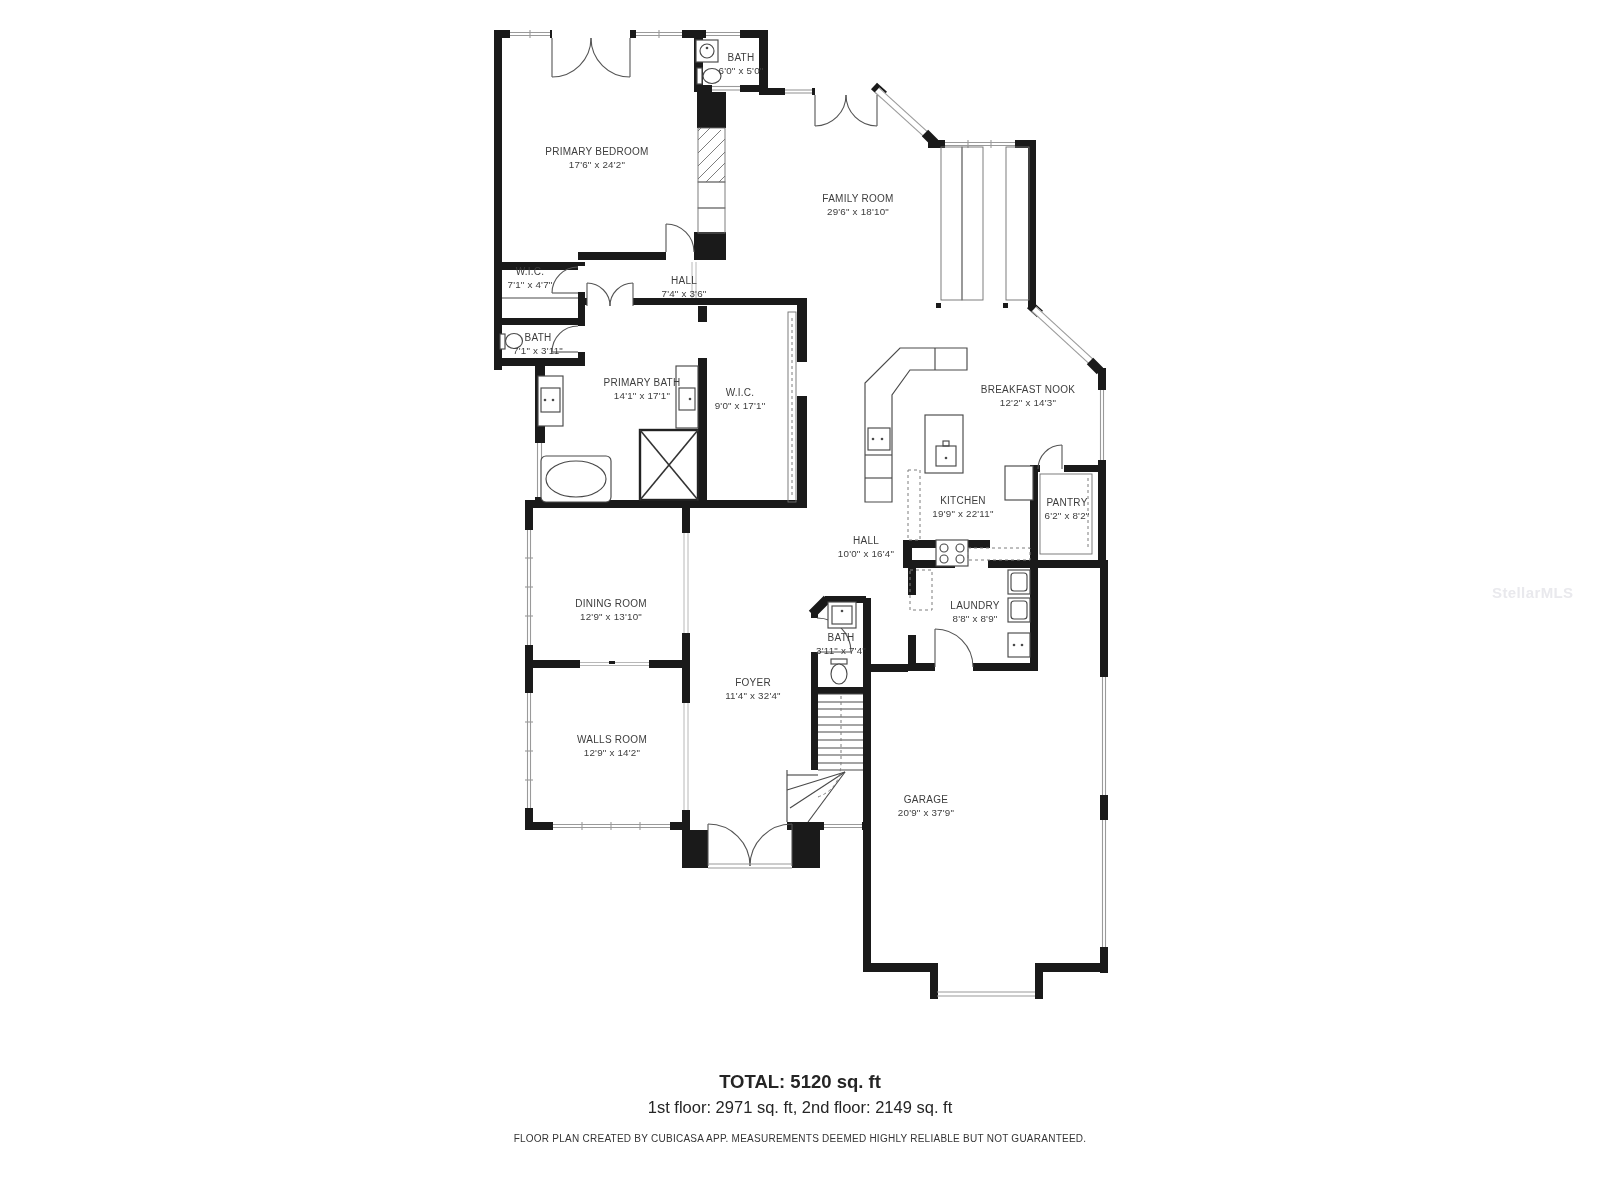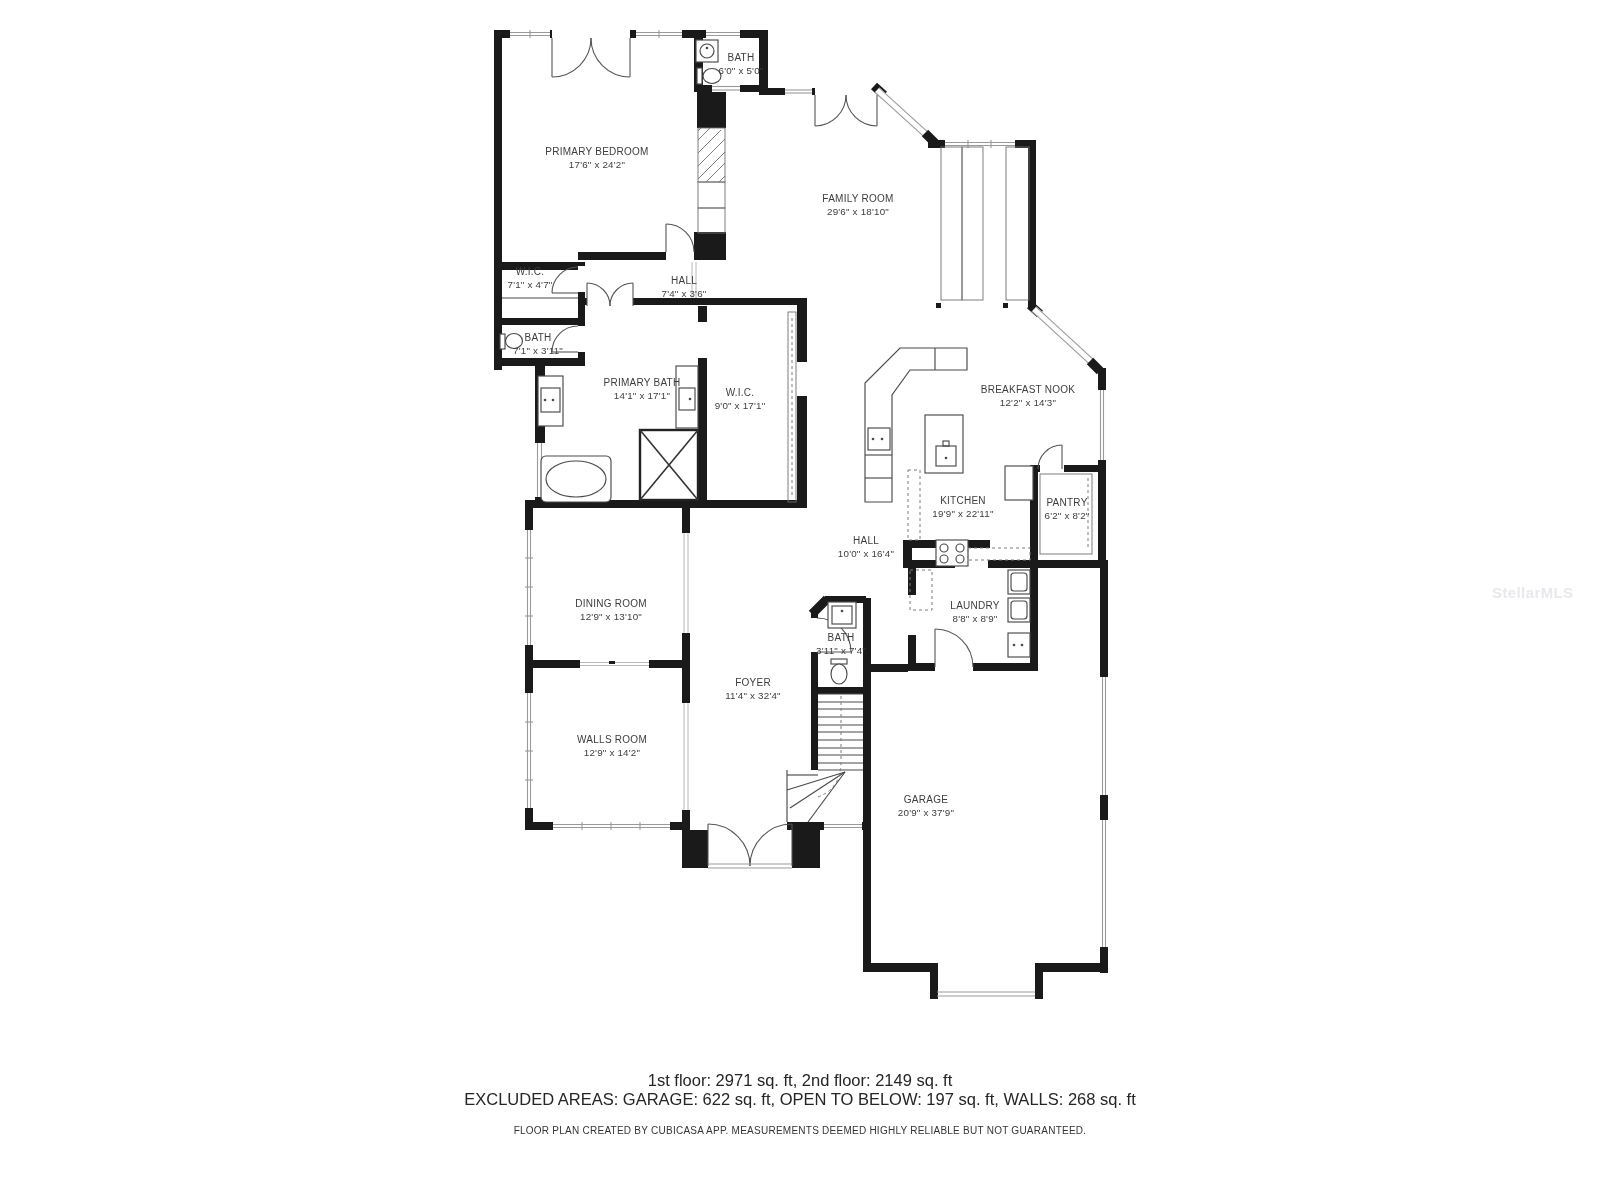--- a/index.html
+++ b/index.html
@@ -8,21 +8,21 @@
   svg.plan{position:absolute;left:0;top:0;width:1600px;height:1200px;}
   #labels{position:absolute;left:0;top:0;width:1600px;height:1200px;pointer-events:none;}
   .room-label{position:absolute;transform:translate(-50%,-50%);text-align:center;
     color:#3d3d3d;white-space:nowrap;line-height:1.25;}
   .room-name{display:block;font-size:10px;letter-spacing:.25px;}
   .room-dims{display:block;font-size:9.8px;letter-spacing:.2px;}
   .watermark{position:absolute;left:1492px;top:584px;width:110px;font-size:15px;
     font-weight:600;color:#e9e9ed;letter-spacing:.4px;}
   .footer{position:absolute;left:0;top:1071px;width:1600px;text-align:center;color:#252525;}
   .footer .total{font-size:18.5px;font-weight:bold;margin-bottom:5px;}
-  .footer .floors{font-size:16.5px;margin-bottom:0;}
+  .footer .floors{font-size:16.5px;margin-bottom:10px;}
   .footer .excluded{font-size:16.5px;}
   .footer .disclaimer{font-size:10px;color:#343434;margin-top:16px;letter-spacing:.25px;}
   
   .w{fill:#1a1a1a;}
   .og{fill:#ffffff;}
   .fx{fill:none;stroke:#4a4a4a;stroke-width:1.15;}
   .fxw{fill:#fff;stroke:#4a4a4a;stroke-width:1.15;}
   .winl{stroke:#9a9a9a;stroke-width:1.1;}
   .arc{fill:none;stroke:#555;stroke-width:1.1;}
   .dash{fill:none;stroke:#7d7d7d;stroke-width:1;stroke-dasharray:3 3;}
@@ -456,18 +456,18 @@
       </div>
       <div class="room-label" style="left: 926px; top: 806px;">
         <span class="room-name">GARAGE</span>
         <span class="room-dims">20'9" x 37'9"</span>
       </div>
     </div>
 
 <div class="watermark">StellarMLS</div>
 
 <div class="footer">
+  <div class="total">TOTAL: 5120 sq. ft</div>
   <div class="floors">1st floor: 2971 sq. ft, 2nd floor: 2149 sq. ft</div>
-  <div class="excluded">EXCLUDED AREAS: GARAGE: 622 sq. ft, OPEN TO BELOW: 197 sq. ft, WALLS: 268 sq. ft</div>
   <div class="disclaimer">FLOOR PLAN CREATED BY CUBICASA APP. MEASUREMENTS DEEMED HIGHLY RELIABLE BUT NOT GUARANTEED.</div>
 </div>
 
 </div>
 
 </body></html>

